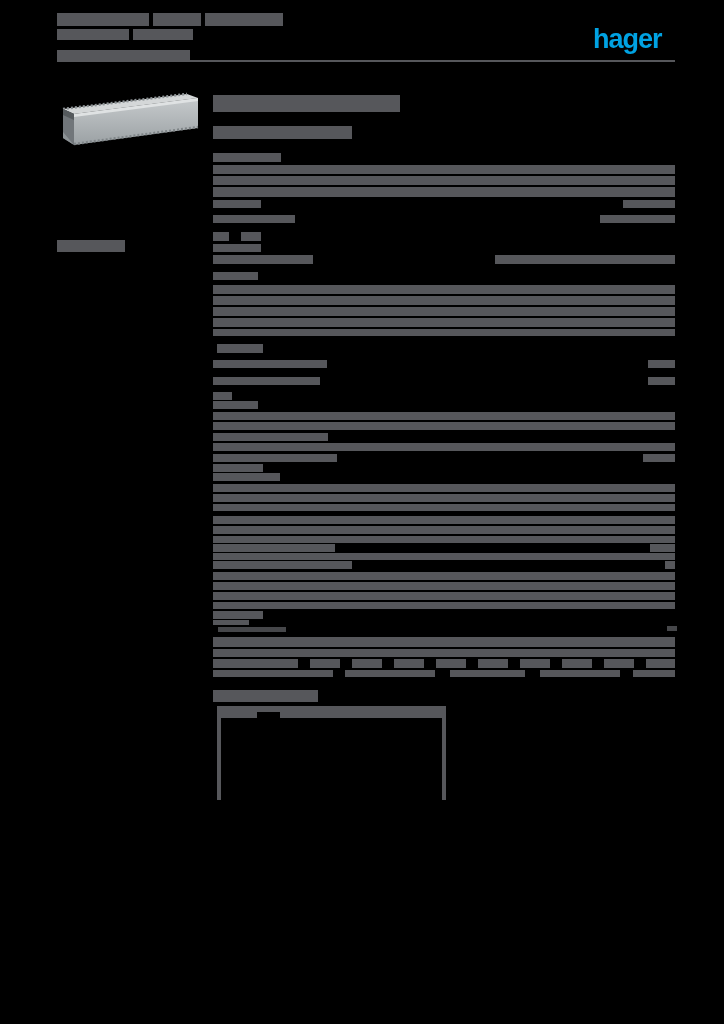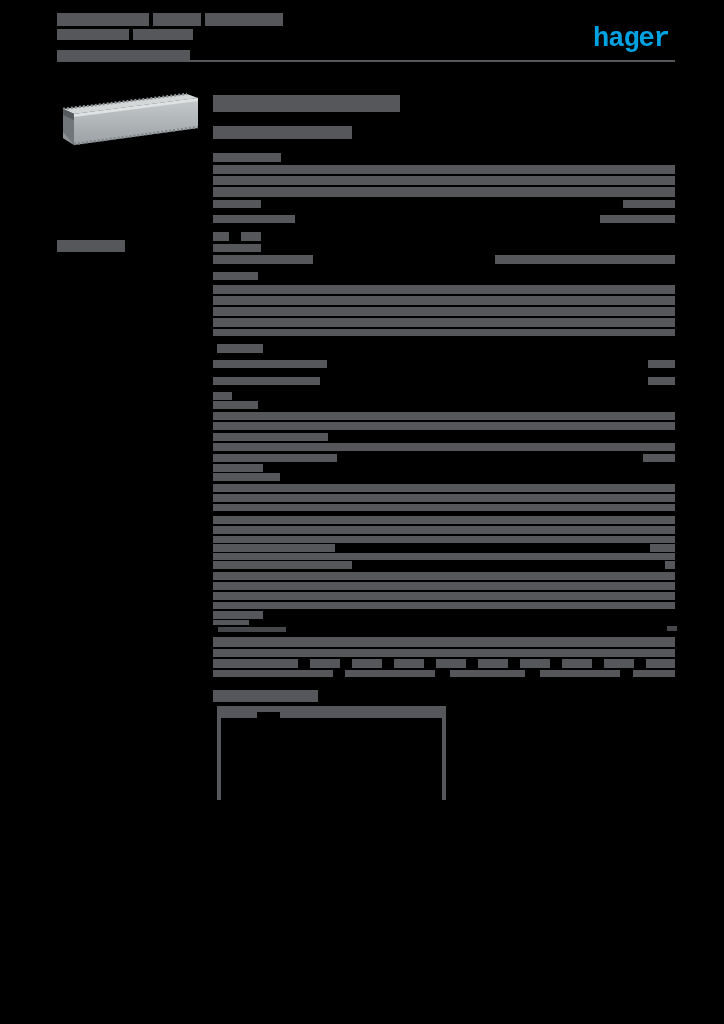--- a/index.html
+++ b/index.html
@@ -1,19 +1,19 @@
 <!DOCTYPE html>
 <html style="--background: #000000; --redacted-bar: #56575b; --redacted-bar-dim: #46474a; --stamp-light: #cfcfcf; --logo-blue: #00a2e2; --footer-box: #ffffff; --link-text: #515256; --metal-light: #d4d7d8; --metal-mid: #b0b5b8; --metal-dark: #71767a;"><head>
 <meta charset="utf-8">
 <style>
   html,body{margin:0;padding:0;background:#000;}
   .page{
     position:relative;width:724px;height:800px;overflow:hidden;
     background:var(--background,#000);
-    font-family:Liberation Mono, monospace;
+    font-family:Liberation Sans, sans-serif;
     border-radius:12px;
   }
   .layer{position:absolute;left:0;top:0;width:724px;height:1024px;pointer-events:none;}
   .bar{position:absolute;background:var(--redacted-bar,#56575b);}
   .logo{
     position:absolute;left:593px;top:24px;width:85px;height:30px;
     font-size:27px;font-weight:bold;letter-spacing:-1px;line-height:30px;
     color:var(--logo-blue,#00a2e2);
   }
   .product-image{position:absolute;left:57px;top:88px;width:150px;height:68px;}

